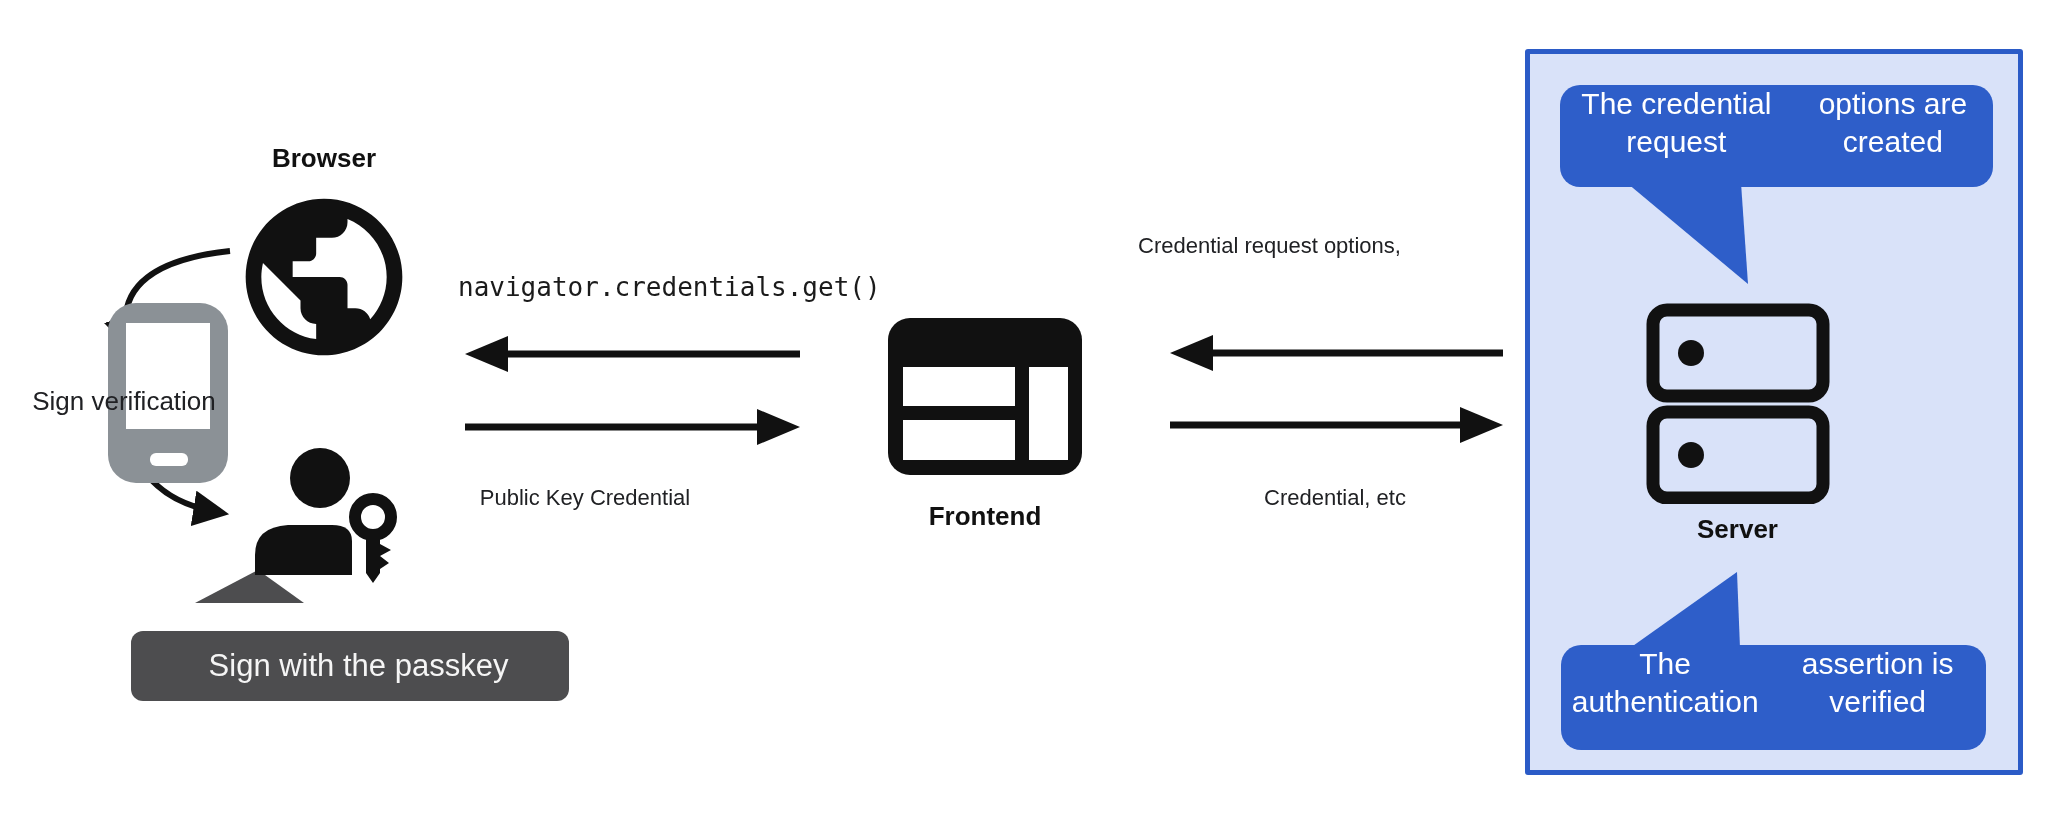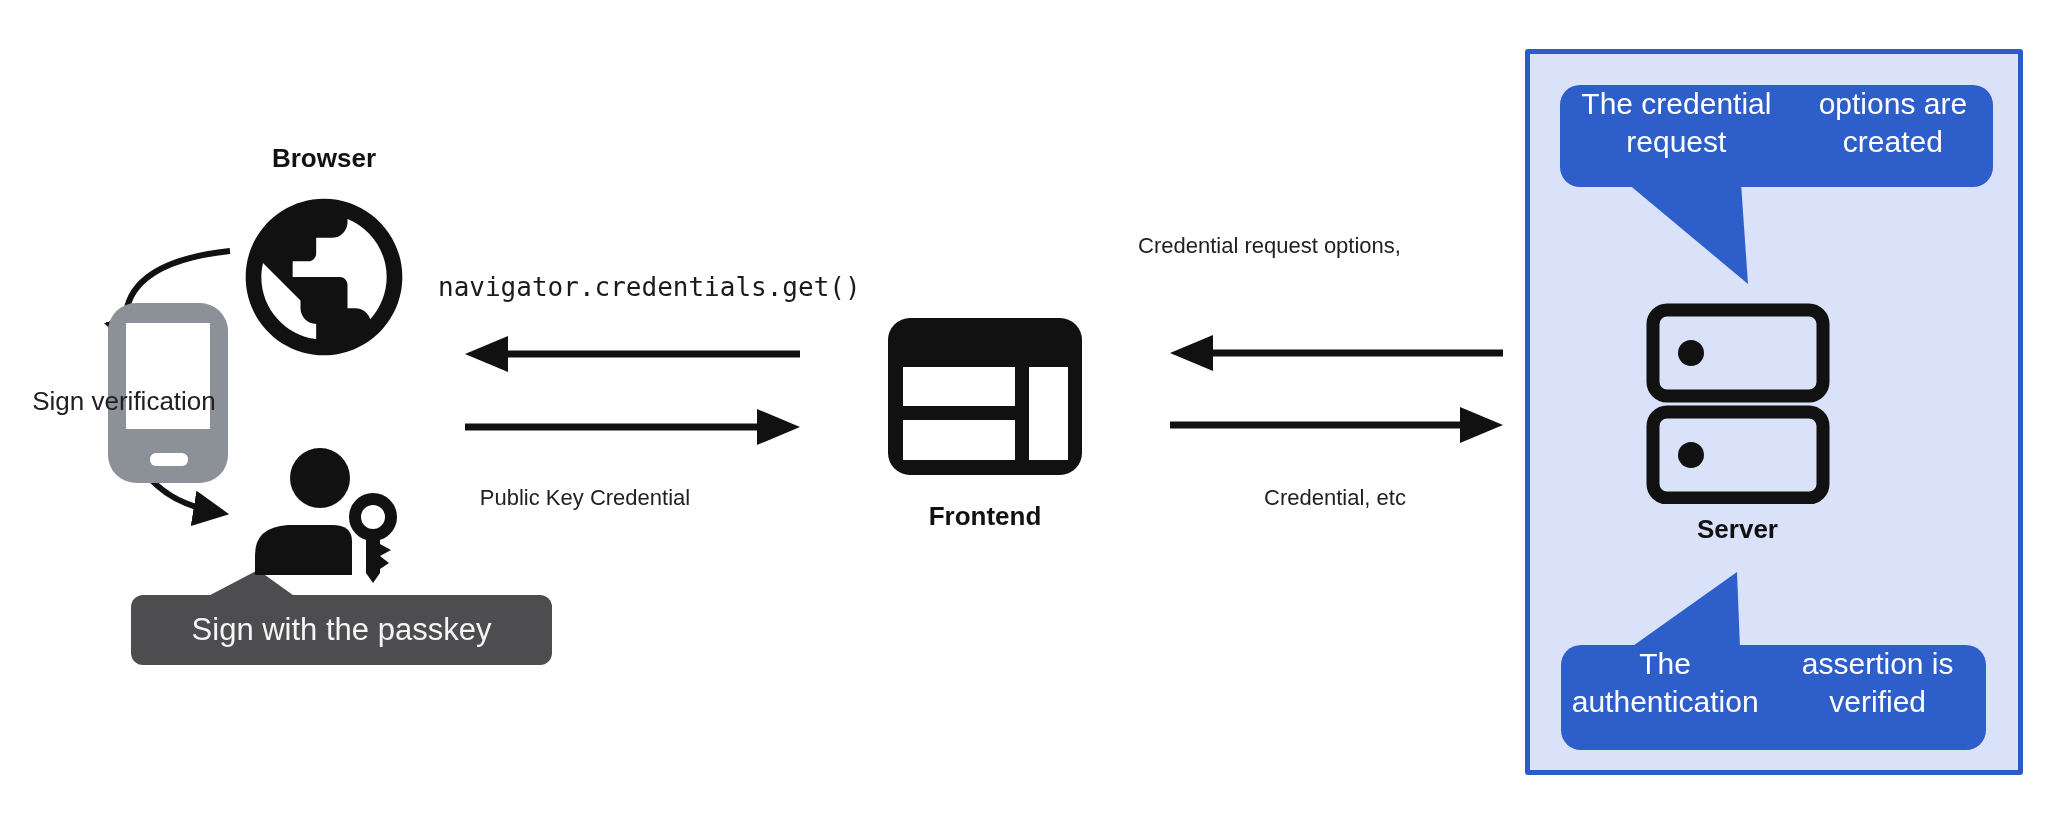--- a/index.html
+++ b/index.html
@@ -19,23 +19,23 @@
   
   .bubble{
     background:#2e5ec9;color:#ffffff;border-radius:20px;text-align:center;
     font-size:30px;line-height:38px;z-index:2;
     display:flex;flex-direction:row;justify-content:center;
   }
   .bubble-top{left:1560px;top:85px;width:433px;height:102px;}
   .bubble-bottom{left:1561px;top:645px;width:425px;height:105px;}
   
   .tooltip-dark{
-    left:131px;top:595px;width:421px;height:70px;background:#4d4d4f;
+    left:131px;top:631px;width:421px;height:70px;background:#4d4d4f;
     border-radius:12px;color:#f5f5f5;font-size:31px;line-height:70px;
-    text-align:center;z-index:2;white-space:nowrap;
+    text-align:center;z-index:2;white-space:nowrap;padding-left:17px;
   }
   .svg-layer{left:0;top:0;width:2046px;height:818px;z-index:1;}
   .icon{z-index:2;}
   .txt{z-index:2;}
 </style>
 </head>
 <body>
 
 <div class="canvas">
 
@@ -95,21 +95,21 @@
 
   <svg class="abs icon" style="left:250px;top:445px;" width="150" height="140" viewBox="0 0 150 140">
     <circle cx="70" cy="33" r="30" fill="#111"></circle>
     <path d="M 5 130 L 5 110 Q 5 82 38 80 L 82 80 Q 102 80 102 96 L 102 130 Z" fill="#111"></path>
     <circle cx="123" cy="72" r="18" fill="none" stroke="#111" stroke-width="12"></circle>
     <path d="M116,90 L130,90 L130,99 L141,105 L130,111 L139,118 L130,124 L130,128 L123,138 L116,128 Z" fill="#111"></path>
   </svg>
 
   <div class="abs tooltip-dark">Sign with the passkey</div>
 
-  <div class="abs code txt" style="left:438px;top:272px;">navigator.credentials.get()</div>
+  <div class="abs code txt" style="left:458px;top:272px;">navigator.credentials.get()</div>
   <div class="abs label-reg txt" style="left:445px;top:485px;width:280px;text-align:center;">Public Key Credential</div>
 
   <svg class="abs icon" style="left:888px;top:318px;" width="194" height="157" viewBox="0 0 194 157">
     <rect x="0" y="0" width="194" height="157" rx="22" fill="#111"></rect>
     <rect x="15" y="49" width="112" height="39" fill="#ffffff"></rect>
     <rect x="15" y="102" width="112" height="40" fill="#ffffff"></rect>
     <rect x="141" y="49" width="39" height="93" fill="#ffffff"></rect>
   </svg>
   <div class="abs label-bold txt" style="left:888px;top:501px;width:194px;">Frontend</div>
 

